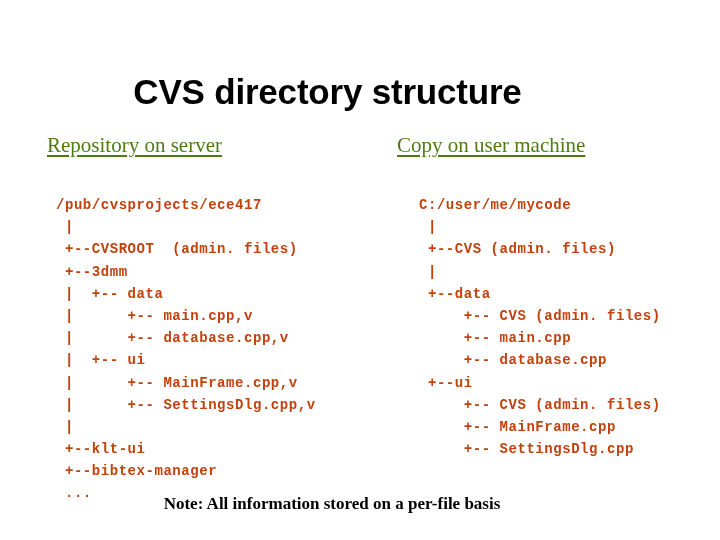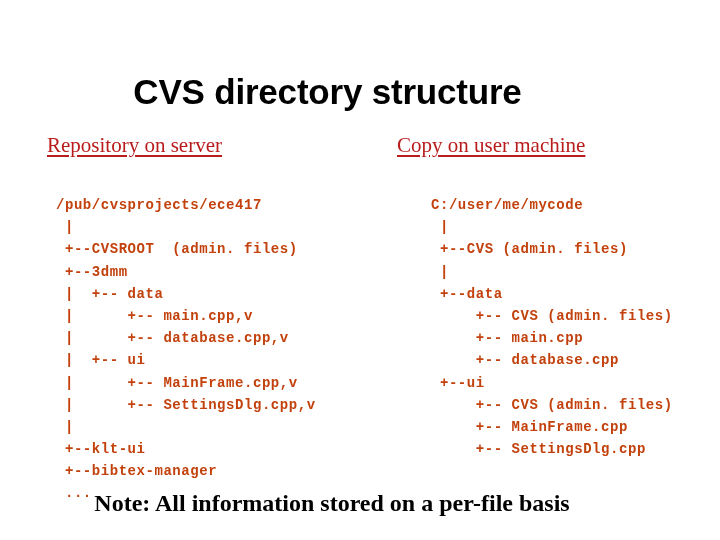--- a/index.html
+++ b/index.html
@@ -33,21 +33,21 @@
     white-space: nowrap;
   }
 
   
   .col-heading {
     position: absolute;
     font-family: "Liberation Serif", serif;
     font-weight: normal;
     font-size: 21px;
     line-height: 24px;
-    color: #b91c1c;
+    color: #4d7c0f;
     text-decoration: underline;
     text-underline-offset: 3px;
     white-space: nowrap;
   }
   #heading-left  { left: 47px;  top: 133px; }
   #heading-right { left: 397px; top: 133px; }
 
   
   .tree {
     position: absolute;
@@ -55,37 +55,37 @@
     font-family: "Liberation Mono", "DejaVu Sans Mono", monospace;
     font-weight: bold;
     font-size: 14px;
     line-height: 22.2px;
     letter-spacing: 0.55px;
     color: #c2410c;
     white-space: pre;
     margin: 8px;
   }
   #tree-left  { left: 48px; }
-  #tree-right { left: 423px; }
+  #tree-right { left: 411px; }
 
   .tree-line {
     white-space: pre;
     height: 22.2px;
   }
 
   
   #footer-note {
     position: absolute;
     left: 0;
     top: 492px;
     width: 664px;
     text-align: center;
     font-family: "Liberation Serif", serif;
     font-weight: bold;
-    font-size: 24px;
+    font-size: 17px;
     line-height: 23px;
     color: #000000;
     white-space: nowrap;
   }
 </style>
 </head>
 <body>
 
 <div id="slide">
 

